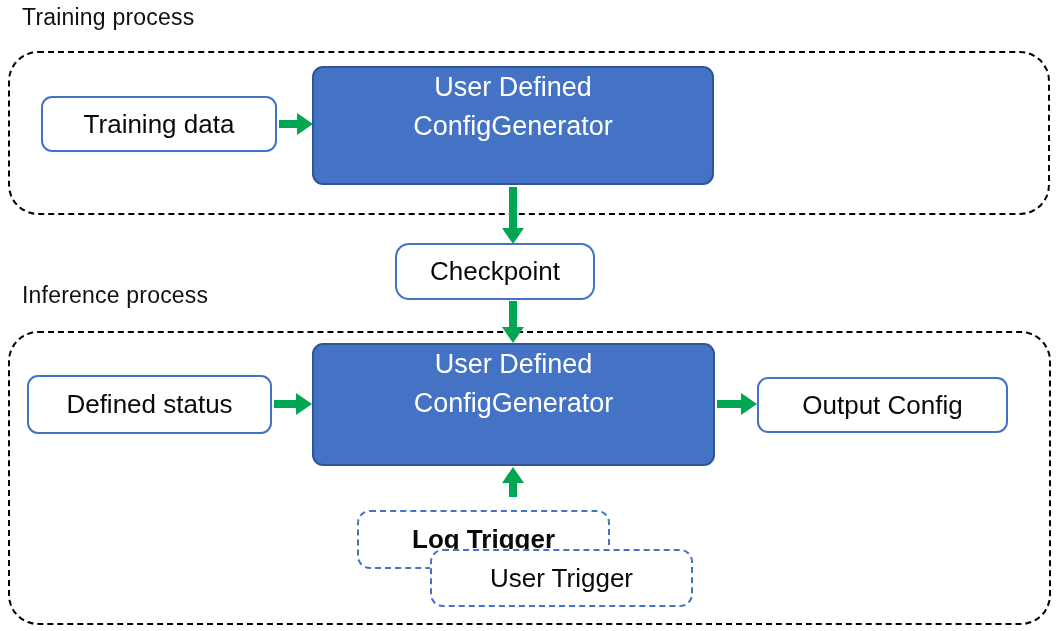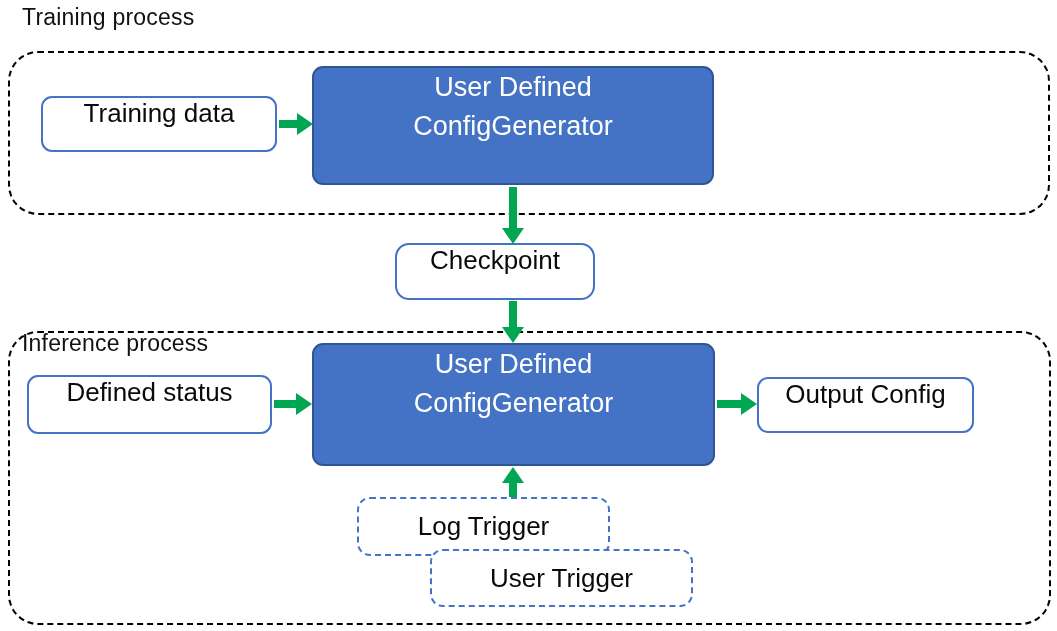--- a/index.html
+++ b/index.html
@@ -29,20 +29,21 @@
     background: transparent;
     box-sizing: border-box;
   }
   .thin-box {
     position: absolute;
     background: #ffffff;
     border: 2px solid #4472C4;
     border-radius: 11px;
     box-sizing: border-box;
     display: flex;
+    align-items: center;
     justify-content: center;
     font-size: 26px;
     color: #0a0a0a;
     white-space: nowrap;
   }
   .blue-box {
     position: absolute;
     background: #4472C4;
     border: 2.5px solid #2F5597;
     border-radius: 11px;
@@ -78,21 +79,21 @@
     pointer-events: none;
   }
 </style>
 </head>
 <body>
 
 <div class="canvas">
 
   <div class="section-title" style="left:22px; top:4px;">Training process</div>
 
-  <div class="section-title" style="left:22px; top:282px;margin-top:48px;">Inference process</div>
+  <div class="section-title" style="left:22px; top:282px;">Inference process</div>
 
   <div class="dashed-container" style="left:8px; top:51px; width:1042px; height:164px;"></div>
 
   <div class="dashed-container" style="left:8px; top:331px; width:1043px; height:294px;"></div>
 
   <div class="thin-box" style="left:41px; top:96px; width:236px; height:56px;">
     <span>Training data</span>
   </div>
 
   <div class="blue-box" style="left:312px; top:66px; width:402px; height:119px;">
@@ -106,25 +107,25 @@
 
   <div class="thin-box" style="left:27px; top:375px; width:245px; height:59px;">
     <span>Defined status</span>
   </div>
 
   <div class="blue-box" style="left:312px; top:343px; width:403px; height:123px;">
     <span>User Defined</span>
     <span>ConfigGenerator</span>
   </div>
 
-  <div class="thin-box" style="left:757px; top:377px; width:217px; height:56px;">
+  <div class="thin-box" style="left:757px; top:377px; width:251px; height:56px;">
     <span>Output Config</span>
   </div>
 
-  <div class="trigger-box" style="left:357px; top:497px; width:253px; height:59px;">
+  <div class="trigger-box" style="left:357px; top:510px; width:253px; height:59px;font-weight:bold;">
     <span>Log Trigger</span>
   </div>
 
   <div class="trigger-box" style="left:430px; top:549px; width:263px; height:58px;">
     <span>User Trigger</span>
   </div>
 
   <svg class="arrows" viewBox="0 0 1057 631" xmlns="http://www.w3.org/2000/svg">
     <g>
       <line x1="279" y1="124" x2="299" y2="124" stroke="#00A651" stroke-width="8"></line>

